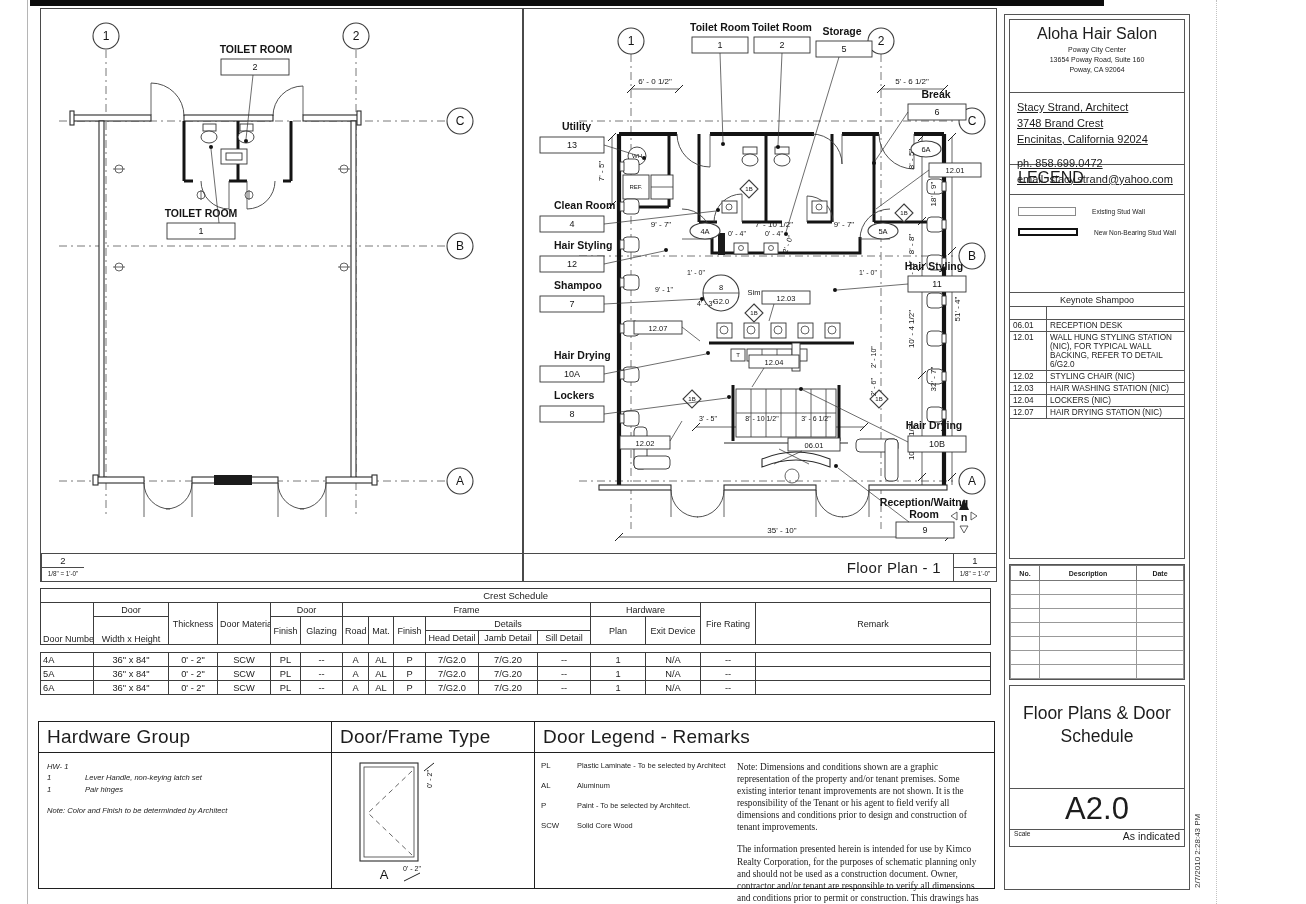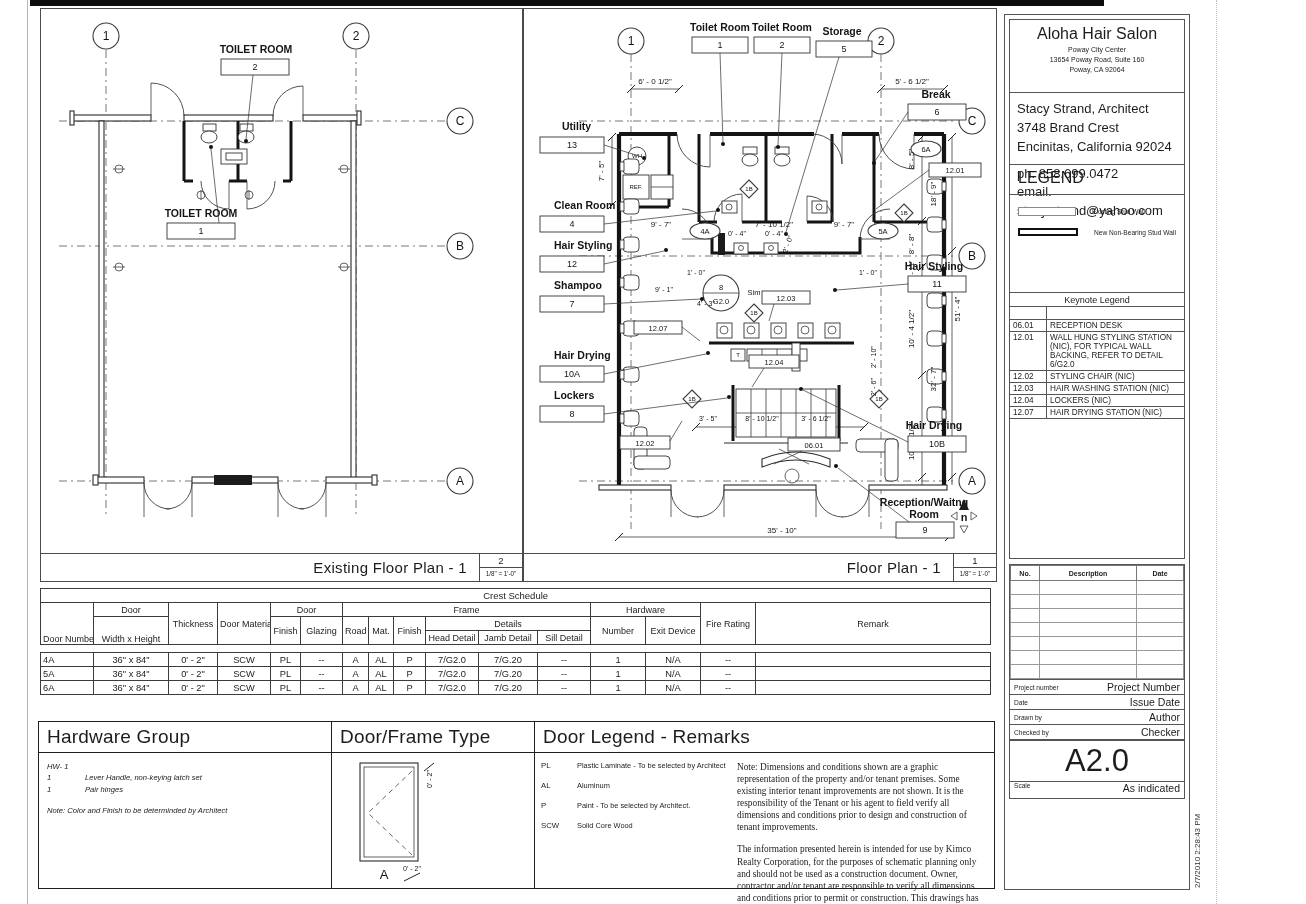--- a/index.html
+++ b/index.html
@@ -76,21 +76,21 @@
             padding-right:4px;}
   .dl-notes p{margin:0 0 10px 0;}
 
   
   .tblock{left:1004px;top:14px;width:186px;height:876px;border:1.2px solid #555;
           padding:4px 4px;box-sizing:border-box;display:flex;flex-direction:column;}
   .tb-sec{border:1px solid #555;box-sizing:border-box;}
   .tb-project{height:74px;text-align:center;padding-top:5px;}
   .tb-name{font-size:16px;margin-bottom:2px;}
   .tb-addr{font-size:7px;line-height:1.45;}
-  .tb-arch{height:72px;border-top:none;font-size:13px;line-height:1.45;padding:7px 7px;}
+  .tb-arch{height:72px;border-top:none;font-size:11px;line-height:1.45;padding:7px 7px;text-decoration:underline;}
   .tb-arch .gap{height:8px;}
   .tb-legendtitle{height:30px;border-top:none;font-size:16px;padding:4px 8px;box-sizing:border-box;}
   .tb-legenditems{height:98px;border-top:none;padding:12px 8px;box-sizing:border-box;}
   .lg-row{display:flex;align-items:center;margin-bottom:12px;}
   .lg-sym{width:56px;height:7px;margin-right:16px;background:#fff;}
   .lg-sym.existing{border:1px solid #8a8a8a;}
   .lg-sym.new{border:2.6px solid #111;height:4px;}
   .lg-label{font-size:6.6px;}
   .tb-keyhead{height:14px;border-top:none;text-align:center;font-size:9px;line-height:14px;}
   .tb-keynotes{height:252px;border-top:none;overflow:hidden;}
@@ -222,21 +222,20 @@
       </g>
       <g>
         <text class="t-room" x="160" y="208">TOILET ROOM</text>
         <rect class="box" x="126" y="214" width="68" height="16"></rect>
         <text class="t-num" x="160" y="225">1</text>
         <line class="ld" x1="178" y1="214" x2="170" y2="140"></line>
           <circle class="dot" cx="170" cy="138" r="2"></circle>
       </g>
     </svg>
     <div class="vp-titlebar">
-      <div class="vp-title">Existing Floor Plan - 1</div>
       <div class="vp-scalecell">
         <div class="vp-num">2</div>
         <div class="vp-scl">1/8" = 1'-0"</div>
       </div>
     </div>
   </div>
 
   <div class="abs viewport vp-right">
     <svg width="470" height="543" viewBox="0 0 470 543">
       <g>
@@ -665,21 +664,21 @@
         <td rowspan="3">Remark</td>
       </tr>
       <tr>
         <td rowspan="2" class="vb">Width x Height</td>
         <td rowspan="2">Finish</td>
         <td rowspan="2">Glazing</td>
         <td rowspan="2">Road</td>
         <td rowspan="2">Mat.</td>
         <td rowspan="2">Finish</td>
         <td colspan="3">Details</td>
-        <td rowspan="2">Number</td>
+        <td rowspan="2">Plan</td>
         <td rowspan="2">Exit Device</td>
       </tr>
       <tr>
         <td>Head Detail</td>
         <td>Jamb Detail</td>
         <td>Sill Detail</td>
       </tr>
     </tbody>
       </table>
     <table class="sched-body">
@@ -839,21 +838,21 @@
     <div class="tb-sec tb-legenditems">
       <div class="lg-row">
         <div class="lg-sym existing"></div>
         <div class="lg-label">Existing Stud Wall</div>
       </div>
       <div class="lg-row">
         <div class="lg-sym new"></div>
         <div class="lg-label">New  Non-Bearing Stud Wall</div>
       </div>
     </div>
-    <div class="tb-sec tb-keyhead">Keynote Legend</div>
+    <div class="tb-sec tb-keyhead">Keynote Shampoo</div>
     <div class="tb-sec tb-keynotes">
       <table class="kn-table">
         <tbody>
             <tr class="kn-spacer">
               <td class="kn-code"></td>
               <td></td>
             </tr>
         <tr>
           <td class="kn-code">06.01</td>
           <td>RECEPTION DESK</td>
@@ -920,38 +919,21 @@
               <td></td>
             </tr>
         <tr class="r-empty">
               <td></td>
               <td></td>
               <td></td>
             </tr>
       </tbody>
         </table>
     </div>
-    <div class="tb-meta">
-      <div class="meta-row">
-        <span class="meta-label">Project number</span>
-        <span class="meta-value">Project Number</span>
-      </div>
-      <div class="meta-row">
-        <span class="meta-label">Date</span>
-        <span class="meta-value">Issue Date</span>
-      </div>
-      <div class="meta-row">
-        <span class="meta-label">Drawn by</span>
-        <span class="meta-value">Author</span>
-      </div>
-      <div class="meta-row">
-        <span class="meta-label">Checked by</span>
-        <span class="meta-value">Checker</span>
-      </div>
-    </div>
+    <div class="tb-title">Floor Plans &amp; Door Schedule</div>
     <div class="tb-sheetnum">A2.0</div>
     <div class="tb-scale">
       <span class="meta-label">Scale</span>
       <span class="meta-value">As indicated</span>
     </div>
   </div>
 
   <div class="abs timestamp">2/7/2010 2:28:43 PM</div>
 </div>
 

